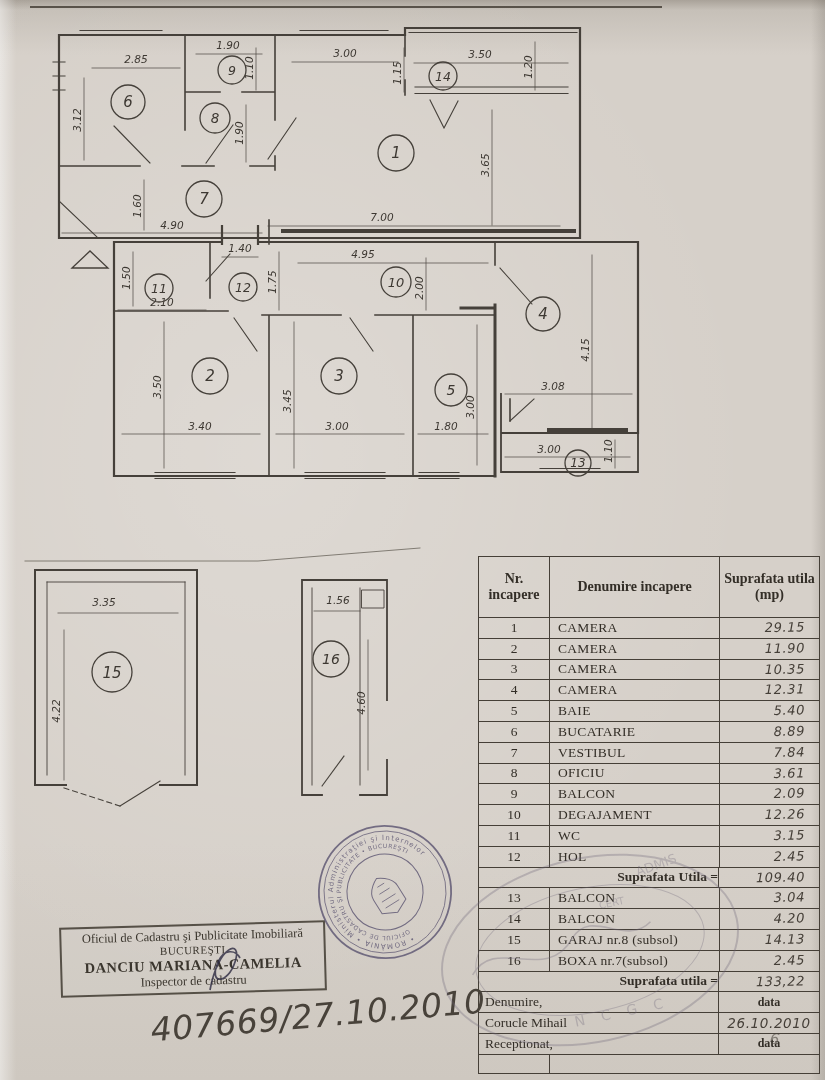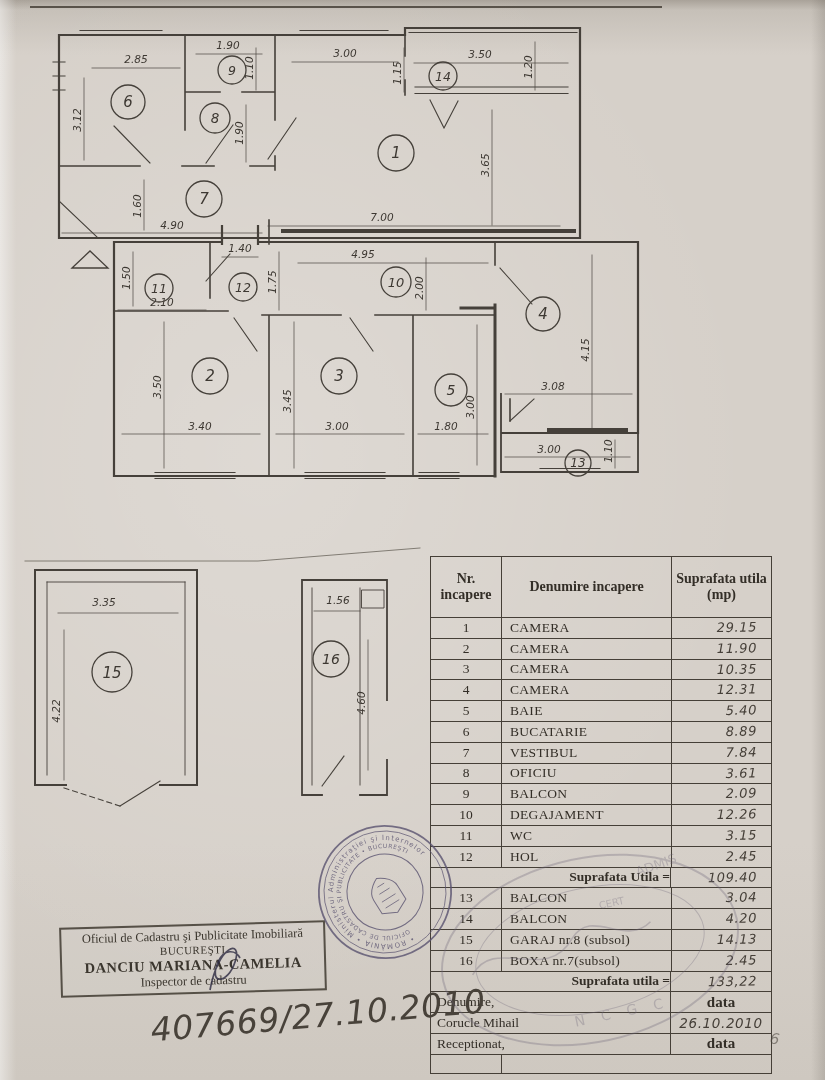--- a/index.html
+++ b/index.html
@@ -13,37 +13,37 @@
   }
   .page::before{
     content:"";position:absolute;inset:0;
     background:radial-gradient(ellipse at 32% 42%, rgba(255,255,255,.20), rgba(255,255,255,0) 62%);
     pointer-events:none;
   }
   .rule-top{position:absolute;left:30px;top:6px;width:632px;height:2px;background:rgba(62,56,48,.8);}
   .artsvg{position:absolute;left:0;top:0;z-index:5;pointer-events:none;}
 
   
-  .tbl{position:absolute;left:430px;top:556px;width:340px;z-index:2;color:#332e27;
+  .tbl{position:absolute;left:478px;top:556px;width:340px;z-index:2;color:#332e27;
        border:1.6px solid #453f37;}
   .trow{display:flex;border-top:1.2px solid #453f37;align-items:stretch;}
   .trow:first-child{border-top:none;}
   .c1{width:70px;border-right:1.2px solid #453f37;display:flex;align-items:center;justify-content:center;}
   .c2{width:170px;border-right:1.2px solid #453f37;display:flex;align-items:center;padding-left:8px;box-sizing:border-box;}
   .c3{flex:1;display:flex;align-items:center;justify-content:center;}
   .thead{height:60px;font-weight:bold;font-size:14px;line-height:1.12;text-align:center;}
   .thead .c2{justify-content:center;padding-left:0;}
   .r{height:19.8px;font-size:13.5px;}
   .r .c2{letter-spacing:.3px;text-align:center;}
   .merged{width:240px;border-right:1.2px solid #453f37;display:flex;align-items:center;
           justify-content:flex-end;padding-right:0;box-sizing:border-box;font-weight:bold;font-size:13.5px;}
   .mleft{justify-content:flex-start;padding-left:6px;font-weight:normal;font-size:13.5px;}
   .hw{font-family:"DejaVu Sans", sans-serif;font-style:italic;color:#453f38;letter-spacing:.6px;}
   .val{justify-content:flex-end;padding-right:14px;box-sizing:border-box;font-size:13px;transform:rotate(-1deg);}
-  .datab{font-weight:bold;font-size:15px;}
+  .datab{font-weight:bold;font-size:12px;}
   .emptyrow{height:18px;}
 
   
   .stampbox{position:absolute;left:60px;top:924px;width:254px;z-index:3;
     border:2px solid rgba(64,58,48,.85);padding:3px 4px;transform:rotate(-1.6deg);
     text-align:center;color:#3b362e;background:rgba(255,255,255,0.02);}
   .sb1{font-size:12.5px;}
   .sb2{font-size:11px;letter-spacing:.5px;}
   .sb3{font-size:14.5px;font-weight:bold;letter-spacing:.4px;margin-top:1px;}
   .sb4{font-size:12.5px;}

